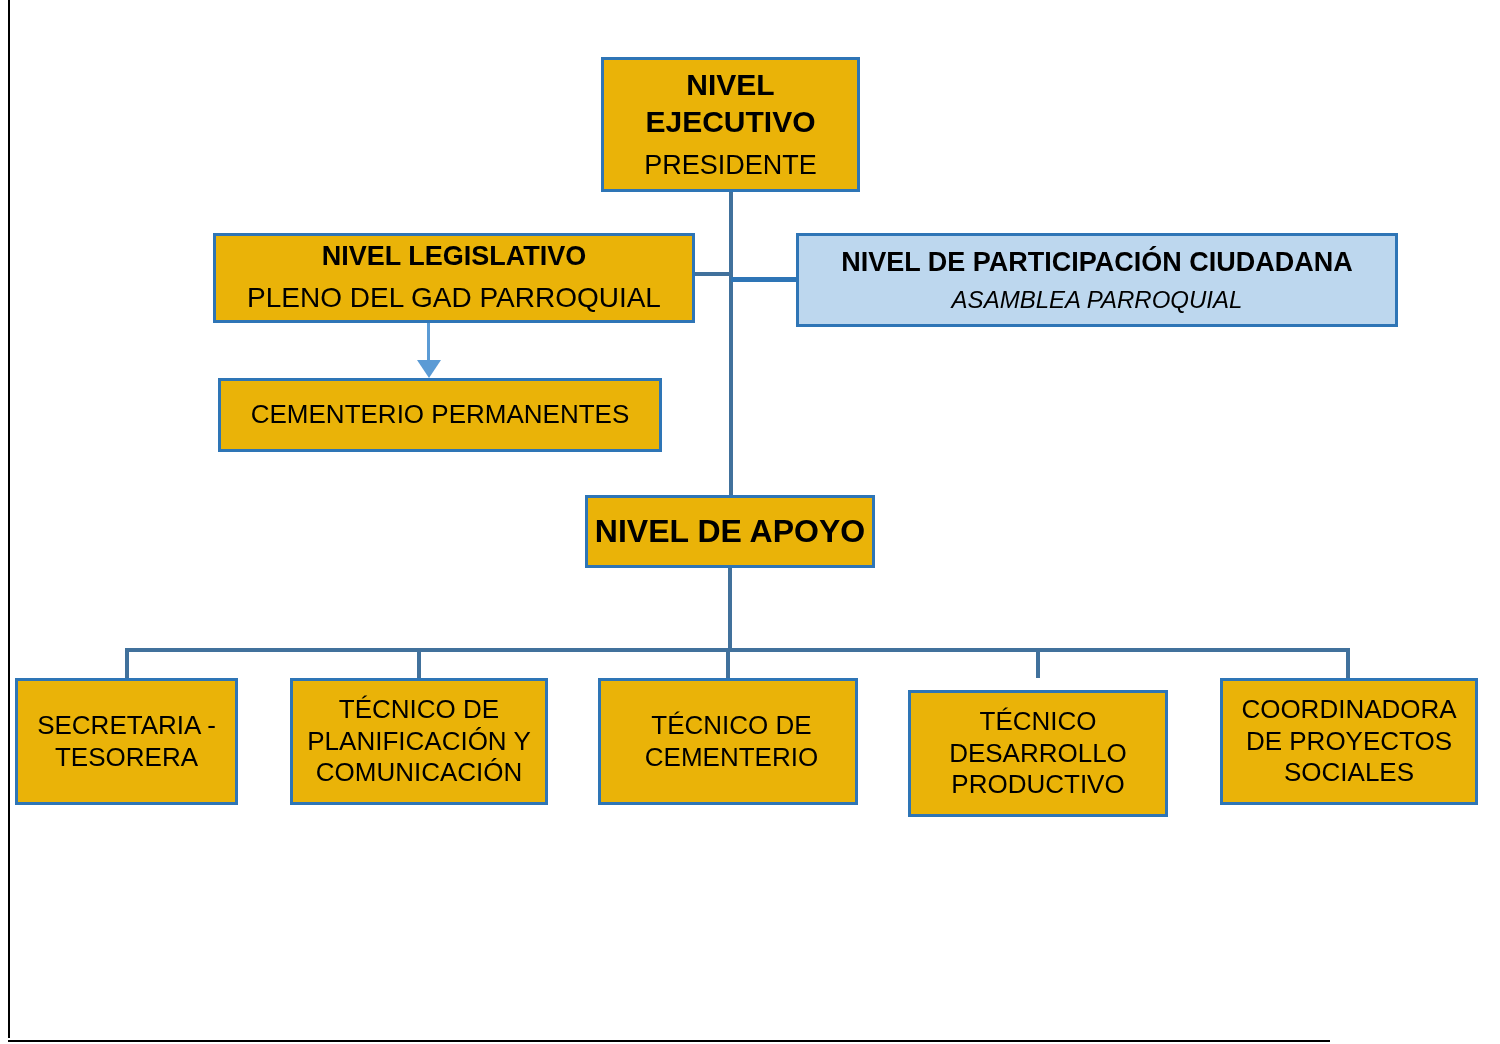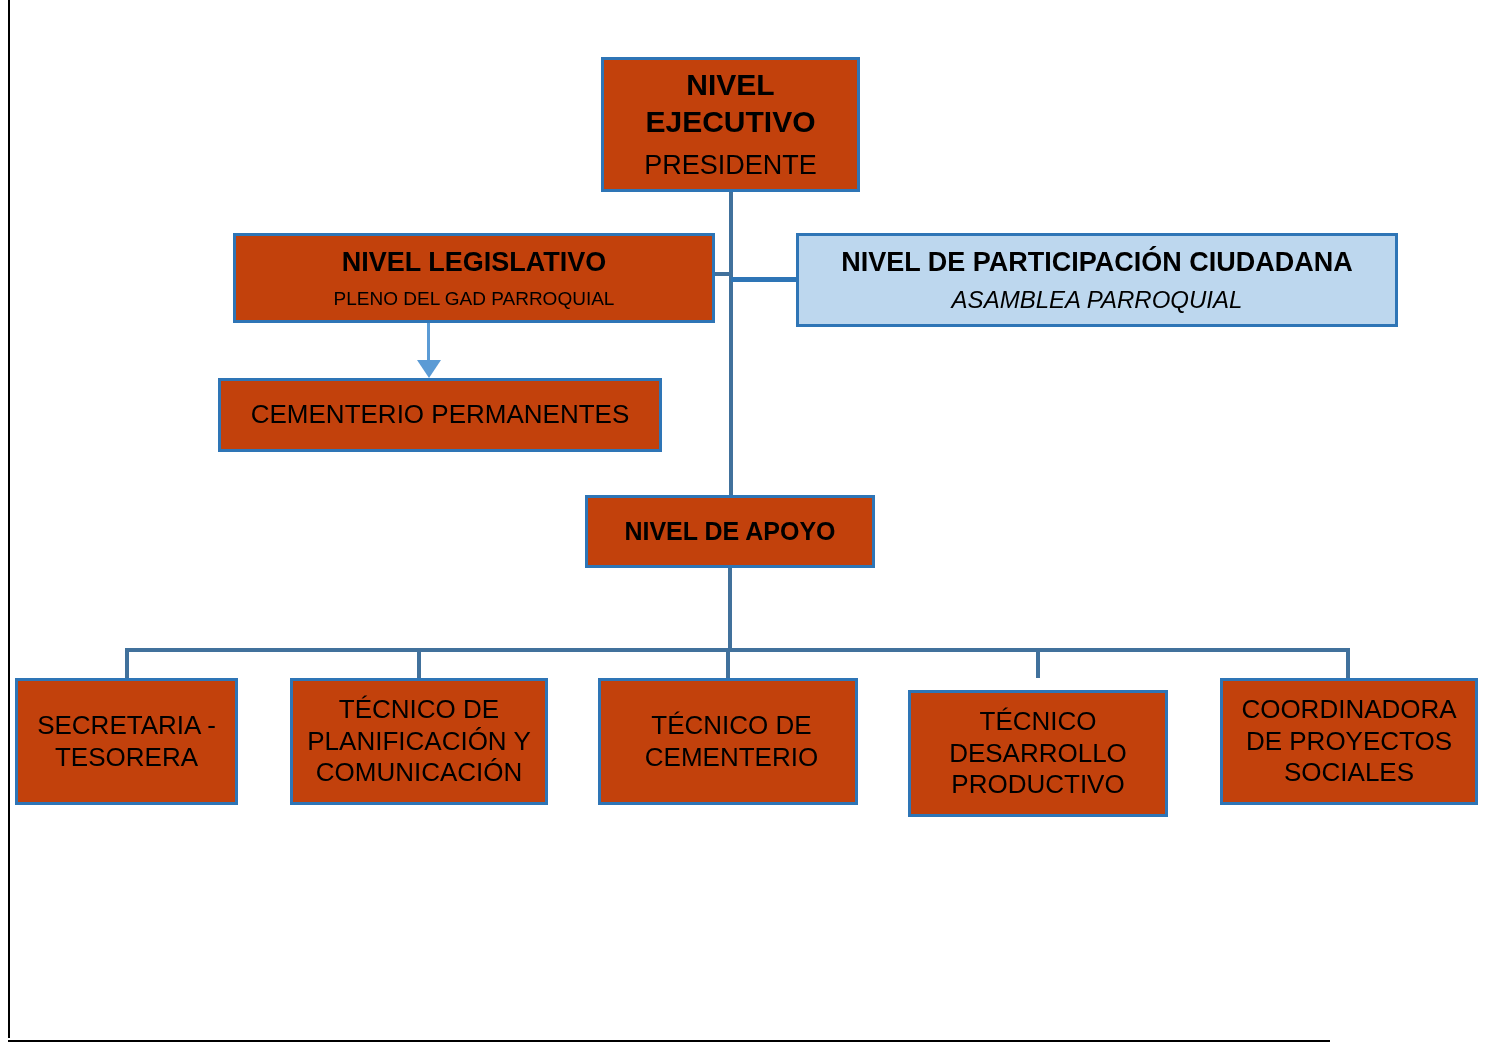--- a/index.html
+++ b/index.html
@@ -39,52 +39,52 @@
     width: 0;
     height: 0;
     border-left: 12px solid transparent;
     border-right: 12px solid transparent;
     border-top: 18px solid #5B9BD5;
   }
 
   
   .node {
     position: absolute;
-    background: #c2410c;
+    background: #eab308;
     border: 3px solid #2E75B6;
     box-sizing: border-box;
     display: flex;
     flex-direction: column;
     align-items: center;
     justify-content: center;
     text-align: center;
     line-height: 1.22;
     color: #000;
   }
   .node.light { background: #BDD7EE; }
   .node .title { font-weight: bold; }
   .node .subtitle { font-weight: normal; }
 
   .node-exec          { left: 601px; top: 57px;  width: 259px; height: 135px; }
   .node-exec .title   { font-size: 30px; }
   .node-exec .subtitle{ font-size: 27px; margin-top: 9px; }
 
-  .node-legis          { left: 213px; top: 233px; width: 482px; height: 90px; margin-left: 20px; }
+  .node-legis          { left: 213px; top: 233px; width: 482px; height: 90px; }
   .node-legis .title   { font-size: 27px; }
-  .node-legis .subtitle{ font-size: 19px; margin-top: 8px; }
+  .node-legis .subtitle{ font-size: 28px; margin-top: 8px; }
 
   .node-part          { left: 796px; top: 233px; width: 602px; height: 94px; padding: 0 20px; }
   .node-part .title   { font-size: 27px; }
   .node-part .subtitle{ font-size: 24px; margin-top: 6px; font-style: italic; }
 
   .node-comm          { left: 218px; top: 378px; width: 444px; height: 74px; }
   .node-comm .title   { font-size: 26px; font-weight: normal; }
 
   .node-apoyo         { left: 585px; top: 495px; width: 290px; height: 73px; }
-  .node-apoyo .title  { font-size: 25px; }
+  .node-apoyo .title  { font-size: 32px; }
 
   .unit {
     position: absolute;
     top: 678px;
     height: 127px;
     font-size: 26px;
     padding: 0 5px;
   }
   .unit-1 { left: 15px;   width: 223px; }
   .unit-2 { left: 290px;  width: 258px; }

